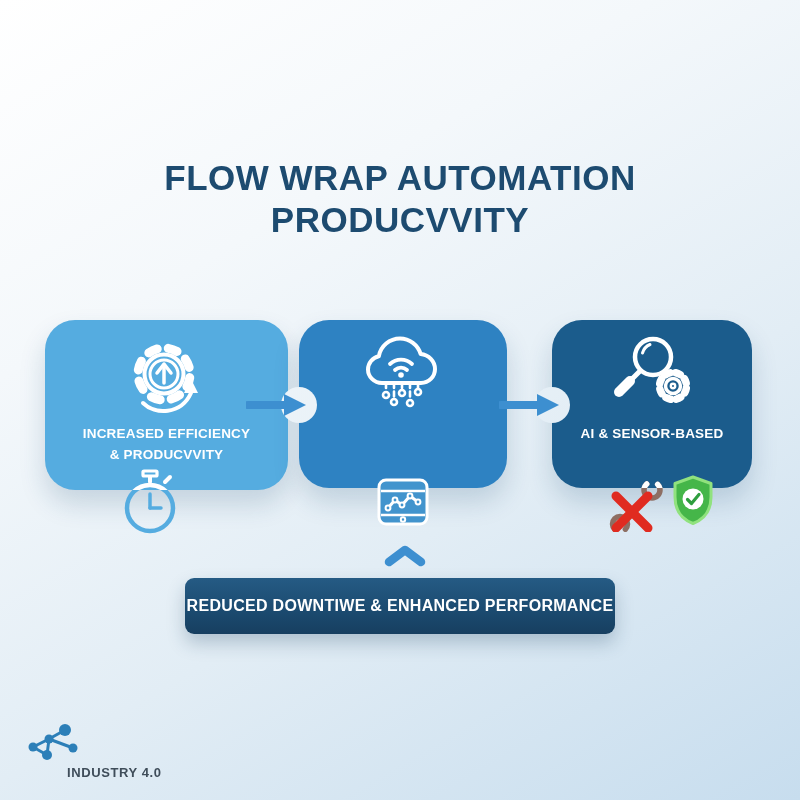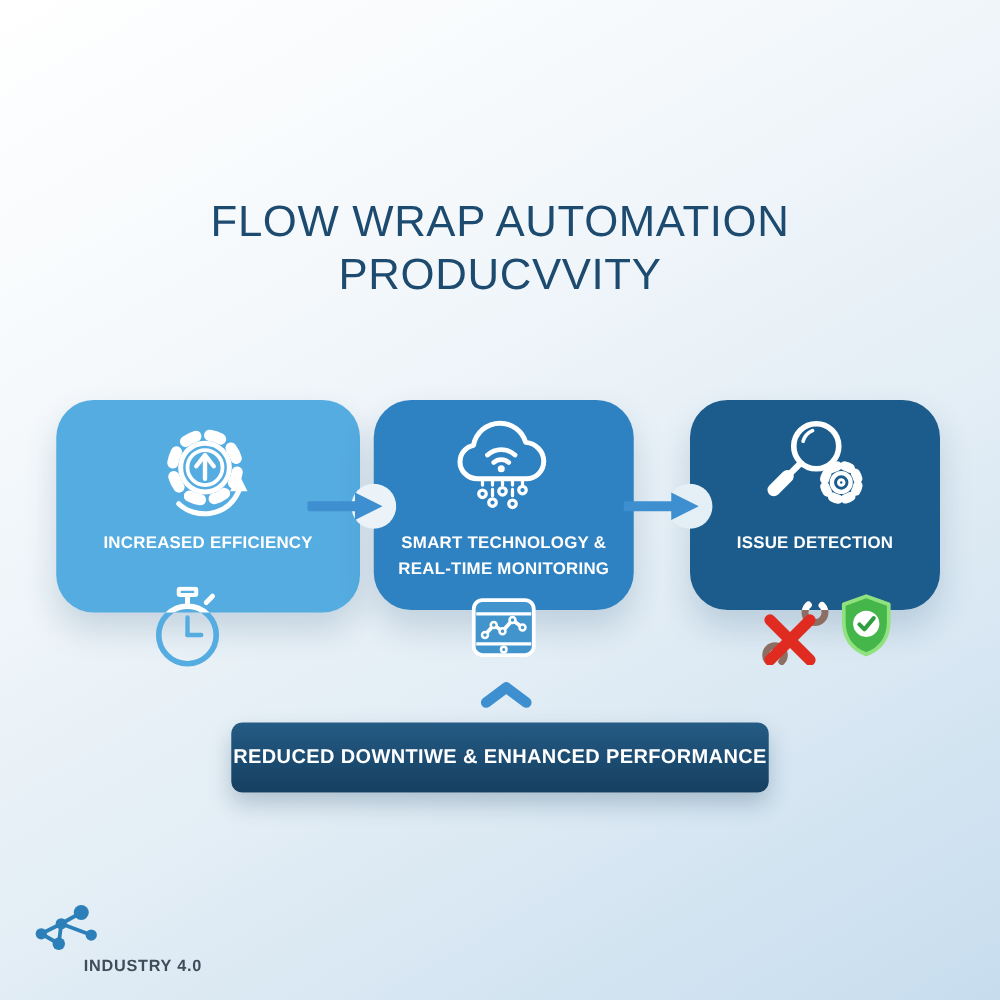--- a/index.html
+++ b/index.html
@@ -6,21 +6,21 @@
   body{font-family:"Liberation Sans","DejaVu Sans",sans-serif;}
   .poster{
     position:relative;width:800px;height:800px;overflow:hidden;
     background:#e4eef6;
     background-image:linear-gradient(150deg,#ffffff 0%,#f4f8fb 30%,#e2edf5 62%,#c7ddee 100%);
     background-attachment:fixed;
   }
   
   .title{
     position:absolute;top:134px;left:0;width:800px;text-align:center;
-    color:#1d4b70;font-size:35px;font-weight:400;line-height:1.18;letter-spacing:.5px;
+    color:#1d4b70;font-size:35px;font-weight:700;line-height:1.18;letter-spacing:.5px;
   }
   .title span{display:block;}
   
   .card{
     position:absolute;top:320px;border-radius:30px;
     box-shadow:0 14px 26px rgba(23,74,110,.18);
   }
   .card-1{left:45px;width:207px;height:170px;background:#55ace0;padding-left:36px;}
   .card-2{left:299px;width:208px;height:168px;background:#2e82c2;}
   .card-3{left:552px;width:200px;height:168px;background:#1b5c8c;}
@@ -75,20 +75,21 @@
       <circle class="stw" cx="41" cy="41" r="26" stroke-width="9" stroke-dasharray="9.3 11.1" transform="rotate(8 41 41)"></circle>
       <circle class="stw" cx="41" cy="41" r="19.5" stroke-width="4"></circle>
       <circle class="stw" cx="41" cy="41" r="14" stroke-width="3"></circle>
       <path class="stw" d="M41,50 V35" stroke-width="3.5"></path>
       <path class="stw" d="M34,40 L41,31 L48,40" stroke-width="3.5"></path>
       <path class="stw" d="M20,70 C32,82 58,82 68,60" stroke-width="4"></path>
       <polygon points="61,60 75,60 68,46" fill="#ffffff"></polygon>
     </svg>
     <div class="card-label">
       <span>INCREASED EFFICIENCY</span>
+      <span>&amp; PRODUCVVITY</span>
     </div>
   </div>
 
   <div class="card card-2">
     <div class="notch"></div>
     <svg class="card-icon" style="top:8px;" width="100" height="86" viewBox="0 0 100 86">
       <path class="stw" stroke-width="4" d="M29,55 C21,55 15,48.6 15,41.5 C15,35 19.5,29.6 25.8,28.3 C27.6,18 36.6,10.5 47,10.5 C56.6,10.5 64.9,16.9 67.6,25.9 C75.7,26.6 82,33.2 82,41 C82,48.8 75.7,55 68,55 Z"></path>
       <path class="stw" stroke-width="3.8" d="M37,36 A16,16 0 0 1 59,36"></path>
       <path class="stw" stroke-width="3.8" d="M42,42 A9,9 0 0 1 54,42"></path>
       <circle cx="48" cy="47" r="2.8" fill="#ffffff"></circle>
@@ -96,39 +97,35 @@
       <circle class="stw" stroke-width="2.6" cx="33" cy="67" r="3"></circle>
       <path class="stw" stroke-width="2.6" stroke-dasharray="5 3.5" d="M41,55 V70"></path>
       <circle class="stw" stroke-width="2.6" cx="41" cy="74" r="3"></circle>
       <path class="stw" stroke-width="2.6" stroke-dasharray="5 3.5" d="M49,55 V61"></path>
       <circle class="stw" stroke-width="2.6" cx="49" cy="65" r="3"></circle>
       <path class="stw" stroke-width="2.6" stroke-dasharray="5 3.5" d="M57,55 V71"></path>
       <circle class="stw" stroke-width="2.6" cx="57" cy="75" r="3"></circle>
       <path class="stw" stroke-width="2.6" stroke-dasharray="5 3.5" d="M65,55 V60"></path>
       <circle class="stw" stroke-width="2.6" cx="65" cy="64" r="3"></circle>
     </svg>
-    <div class="card-label">
-      <span>SMART TECHNOLOGY &amp;</span>
-      <span>REAL-TIME MONITORING</span>
-    </div>
   </div>
 
   <div class="card card-3">
     <div class="notch"></div>
     <svg class="card-icon" style="top:10px;" width="92" height="84" viewBox="0 0 92 84">
       <circle class="stw" cx="47" cy="27" r="18" stroke-width="4.5"></circle>
       <path class="stw" d="M36.5,23 A13,13 0 0 1 44,14.5" stroke-width="3"></path>
       <path class="stw" d="M34,41 L25,50" stroke-width="5"></path>
       <path class="stw" d="M24,51 L13,62" stroke-width="10"></path>
       <circle class="stw" cx="67" cy="56" r="13.5" stroke-width="7.5" stroke-dasharray="4.8 5.8" transform="rotate(10 67 56)"></circle>
       <circle class="stw" cx="67" cy="56" r="7.5" stroke-width="3.5"></circle>
       <circle class="stw" cx="67" cy="56" r="2.2" stroke-width="2.4"></circle>
     </svg>
     <div class="card-label">
-      <span>ISSUE DETECTION</span>
+      <span>AI &amp; SENSOR-BASED</span>
     </div>
   </div>
 
   <svg class="arrow arrow-1" width="62" height="28" viewBox="0 0 62 28">
     <line x1="2" y1="14" x2="40" y2="14" stroke="#3d8fd0" stroke-width="8" stroke-linecap="round"></line>
     <polygon points="38,3 60,14 38,25" fill="#3d8fd0"></polygon>
   </svg>
   <svg class="arrow arrow-2" width="62" height="28" viewBox="0 0 62 28">
     <line x1="2" y1="14" x2="40" y2="14" stroke="#3d8fd0" stroke-width="8" stroke-linecap="round"></line>
     <polygon points="38,3 60,14 38,25" fill="#3d8fd0"></polygon>

